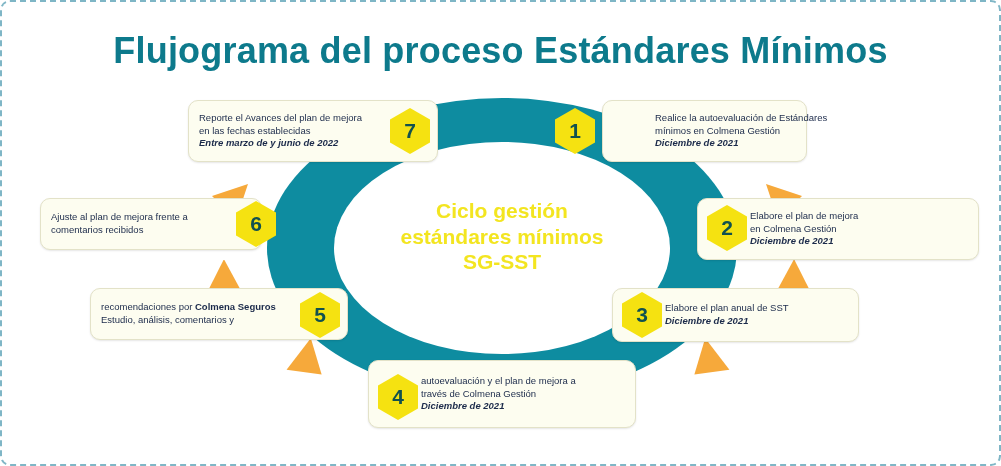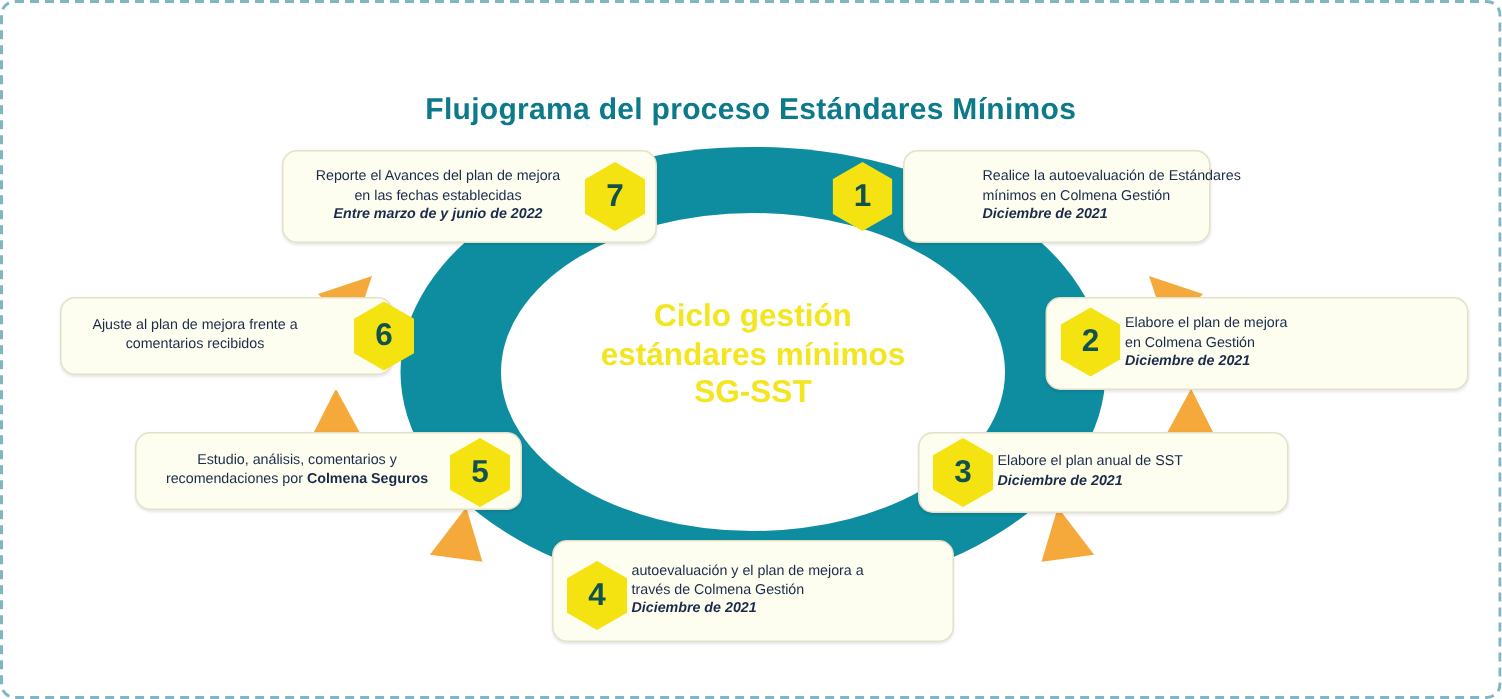--- a/index.html
+++ b/index.html
@@ -16,24 +16,23 @@
     border:2px dashed #7fb6c6;
     border-radius:10px;
     background:#ffffff;
   }
   
   #title{
     position:absolute;
     top:28px;left:0;width:100%;
     text-align:center;
     color:#0d7a8c;
-    font-size:20px;
+    font-size:36px;
     font-weight:bold;
     letter-spacing:.2px;
-    margin-top:32px;
   }
   
   .ring{
     position:absolute;
     background:#0e8ca0;
     border-radius:50%;
   }
   #ring-outer{
     left:265px;top:96px;
     width:470px;height:300px;
@@ -73,21 +72,21 @@
     display:flex;
     flex-direction:column;
     justify-content:center;
     color:#1b2a4a;
     font-size:9.5px;
     line-height:1.35;
   }
   .card .txt .ln{white-space:nowrap;}
   .card.right .txt{left:52px;right:10px;text-align:left;}
   .card.left  .txt{left:10px;right:52px;text-align:right;}
-  .card.left.ctr .txt{text-align:center;}
+  .card.left.ctr .txt{text-align:left;}
   .bolditalic{font-weight:bold;font-style:italic;}
 
   
   .hex{
     position:absolute;
     width:40px;height:46px;
     background:#f5e211;
     clip-path:polygon(50% 0%,100% 25%,100% 75%,50% 100%,0% 75%,0% 25%);
     display:flex;align-items:center;justify-content:center;
     color:#11514f;
@@ -157,22 +156,22 @@
     <div class="txt">
       <span class="ln">autoevaluación y el plan de mejora  a</span>
       <span class="ln">través de Colmena Gestión</span>
       <span class="ln bolditalic">Diciembre de 2021</span>
     </div>
   </div>
   <div class="hex" style="left:376px;top:372px;">4</div>
 
   <div class="card left ctr" id="card5" style="left:88px;top:286px;width:258px;height:52px;">
     <div class="txt">
+      <span class="ln">recomendaciones por <b>Colmena Seguros</b></span>
       <span class="ln">Estudio, análisis, comentarios y</span>
-      <span class="ln">recomendaciones por <b>Colmena Seguros</b></span>
     </div>
   </div>
   <div class="hex" style="left:298px;top:290px;">5</div>
 
   <div class="card left ctr" id="card6" style="left:38px;top:196px;width:222px;height:52px;">
     <div class="txt">
       <span class="ln">Ajuste al plan de mejora frente a</span>
       <span class="ln">comentarios recibidos</span>
     </div>
   </div>

